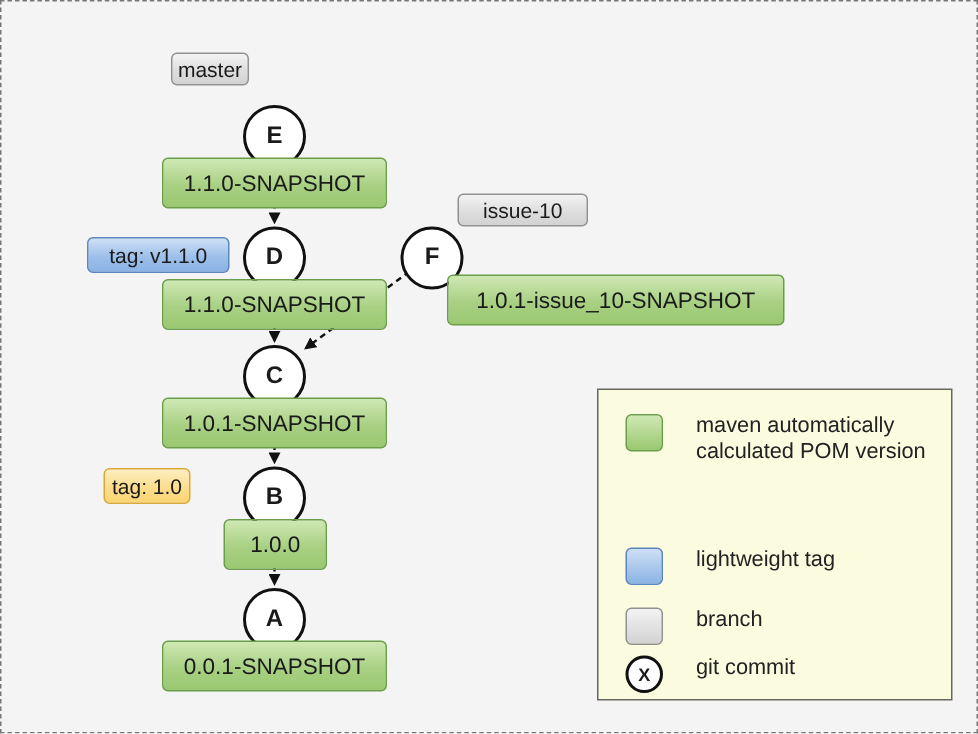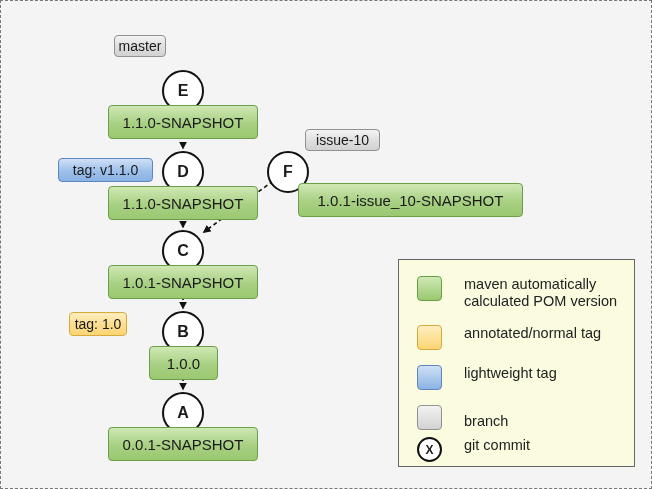--- a/index.html
+++ b/index.html
@@ -166,21 +166,21 @@
     <line x1="182" y1="208" x2="182" y2="226" stroke="#111111" stroke-width="1.6" stroke-dasharray="4,3" marker-end="url(#arrow)"></line>
 
     <line x1="272" y1="180" x2="203" y2="231" stroke="#111111" stroke-width="1.6" stroke-dasharray="4,3" marker-end="url(#arrow)"></line>
 
     <line x1="182" y1="288" x2="182" y2="307" stroke="#111111" stroke-width="1.6" stroke-dasharray="4,3" marker-end="url(#arrow)"></line>
 
     <line x1="182" y1="369" x2="182" y2="388" stroke="#111111" stroke-width="1.6" stroke-dasharray="4,3" marker-end="url(#arrow)"></line>
   </svg>
 
   <div class="branch" style="left:113px; top:34px; width:52px;">master</div>
-  <div class="branch" style="left:304px; top:128px; width:75px;">issue-10</div>
+  <div class="branch" style="left:304px; top:128px; width:87px;">issue-10</div>
 
   <div class="tag light" style="left:57px; top:157px; width:95px;">tag: v1.1.0</div>
   <div class="tag annot" style="left:68px; top:311px; width:58px;">tag: 1.0</div>
 
   <div class="commit" style="left:161px; top:69px;">E</div>
   <div class="commit" style="left:161px; top:150px;">D</div>
   <div class="commit" style="left:266px; top:150px;">F</div>
   <div class="commit" style="left:161px; top:229px;">C</div>
   <div class="commit" style="left:161px; top:310px;">B</div>
   <div class="commit" style="left:161px; top:391px;">A</div>
@@ -191,29 +191,25 @@
   <div class="version" style="left:107px; top:264px; width:150px;">1.0.1-SNAPSHOT</div>
   <div class="version" style="left:148px; top:345px; width:69px;">1.0.0</div>
   <div class="version" style="left:107px; top:426px; width:150px;">0.0.1-SNAPSHOT</div>
 
   <div id="legend">
     <div class="legend-row" style="top:16px;">
       <span class="swatch sw-green"></span>
       <span class="legend-text">maven automatically
 calculated POM version</span>
     </div>
-    <div class="legend-row" style="top:65px;">
-      <span class="swatch sw-yellow"></span>
-      <span class="legend-text">annotated/normal tag</span>
-    </div>
     <div class="legend-row" style="top:105px;">
       <span class="swatch sw-blue"></span>
       <span class="legend-text">lightweight tag</span>
     </div>
-    <div class="legend-row" style="top:145px;align-items:flex-end;">
+    <div class="legend-row" style="top:145px;">
       <span class="swatch sw-gray"></span>
       <span class="legend-text">branch</span>
     </div>
     <div class="legend-row" style="top:177px;">
       <span class="sw-commit">X</span>
       <span class="legend-text">git commit</span>
     </div>
   </div>
 
 </div>

